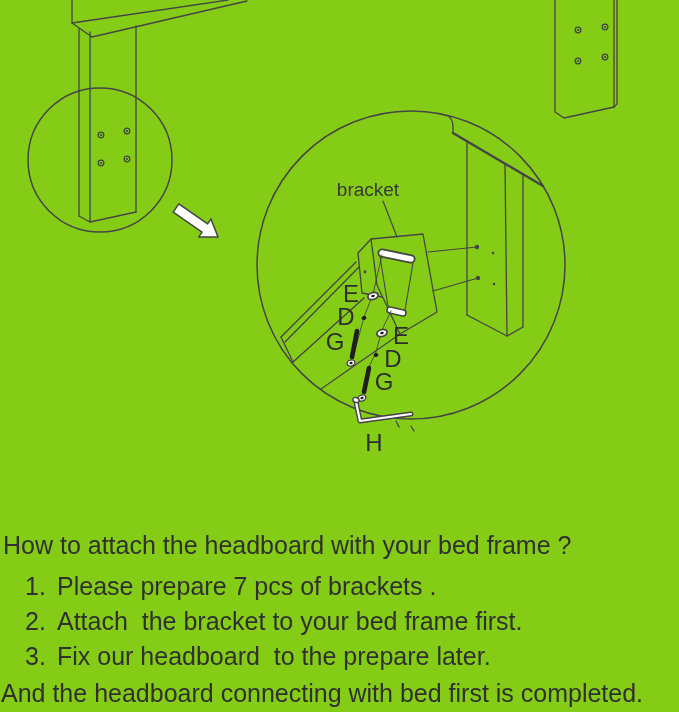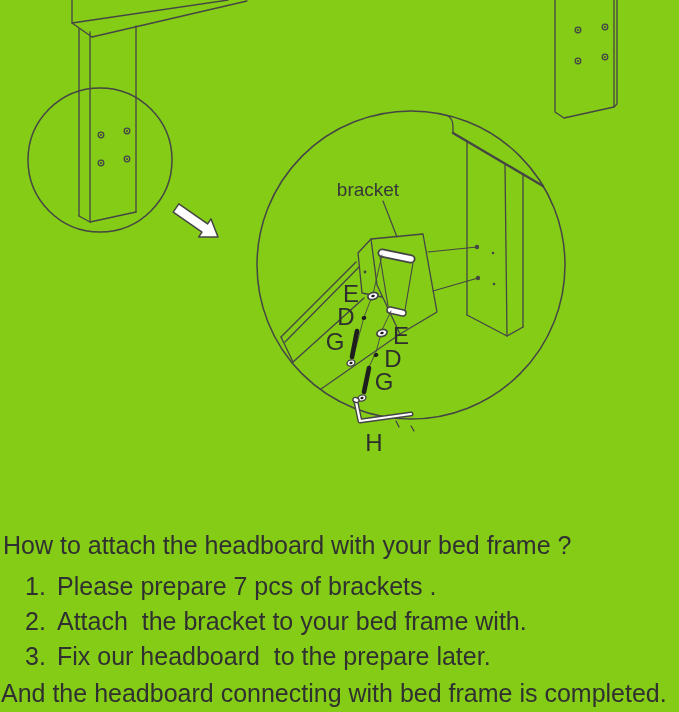--- a/index.html
+++ b/index.html
@@ -156,22 +156,22 @@
   <div class="lbl" style="left:384px;top:382px;">G</div>
   <div class="lbl" style="left:374px;top:443px;">H</div>
 
   <div>
     <div class="txt" style="left:3px;top:533px;">How to attach the headboard with your bed frame ?</div>
 
     <div class="txt step" style="left:25px;top:574px;">
       <span class="step-num">1.</span><span>Please prepare 7 pcs of brackets .</span>
     </div>
     <div class="txt step" style="left:25px;top:609px;">
-      <span class="step-num">2.</span><span>Attach  the bracket to your bed frame with.</span>
+      <span class="step-num">2.</span><span>Attach  the bracket to your bed frame first.</span>
     </div>
     <div class="txt step" style="left:25px;top:644px;">
       <span class="step-num">3.</span><span>Fix our headboard  to the prepare later.</span>
     </div>
 
-    <div class="txt" style="left:1px;top:681px;">And the headboard connecting with bed frame is completed.</div>
+    <div class="txt" style="left:1px;top:681px;">And the headboard connecting with bed first is completed.</div>
   </div>
 
 </div>
 
 </body></html>

